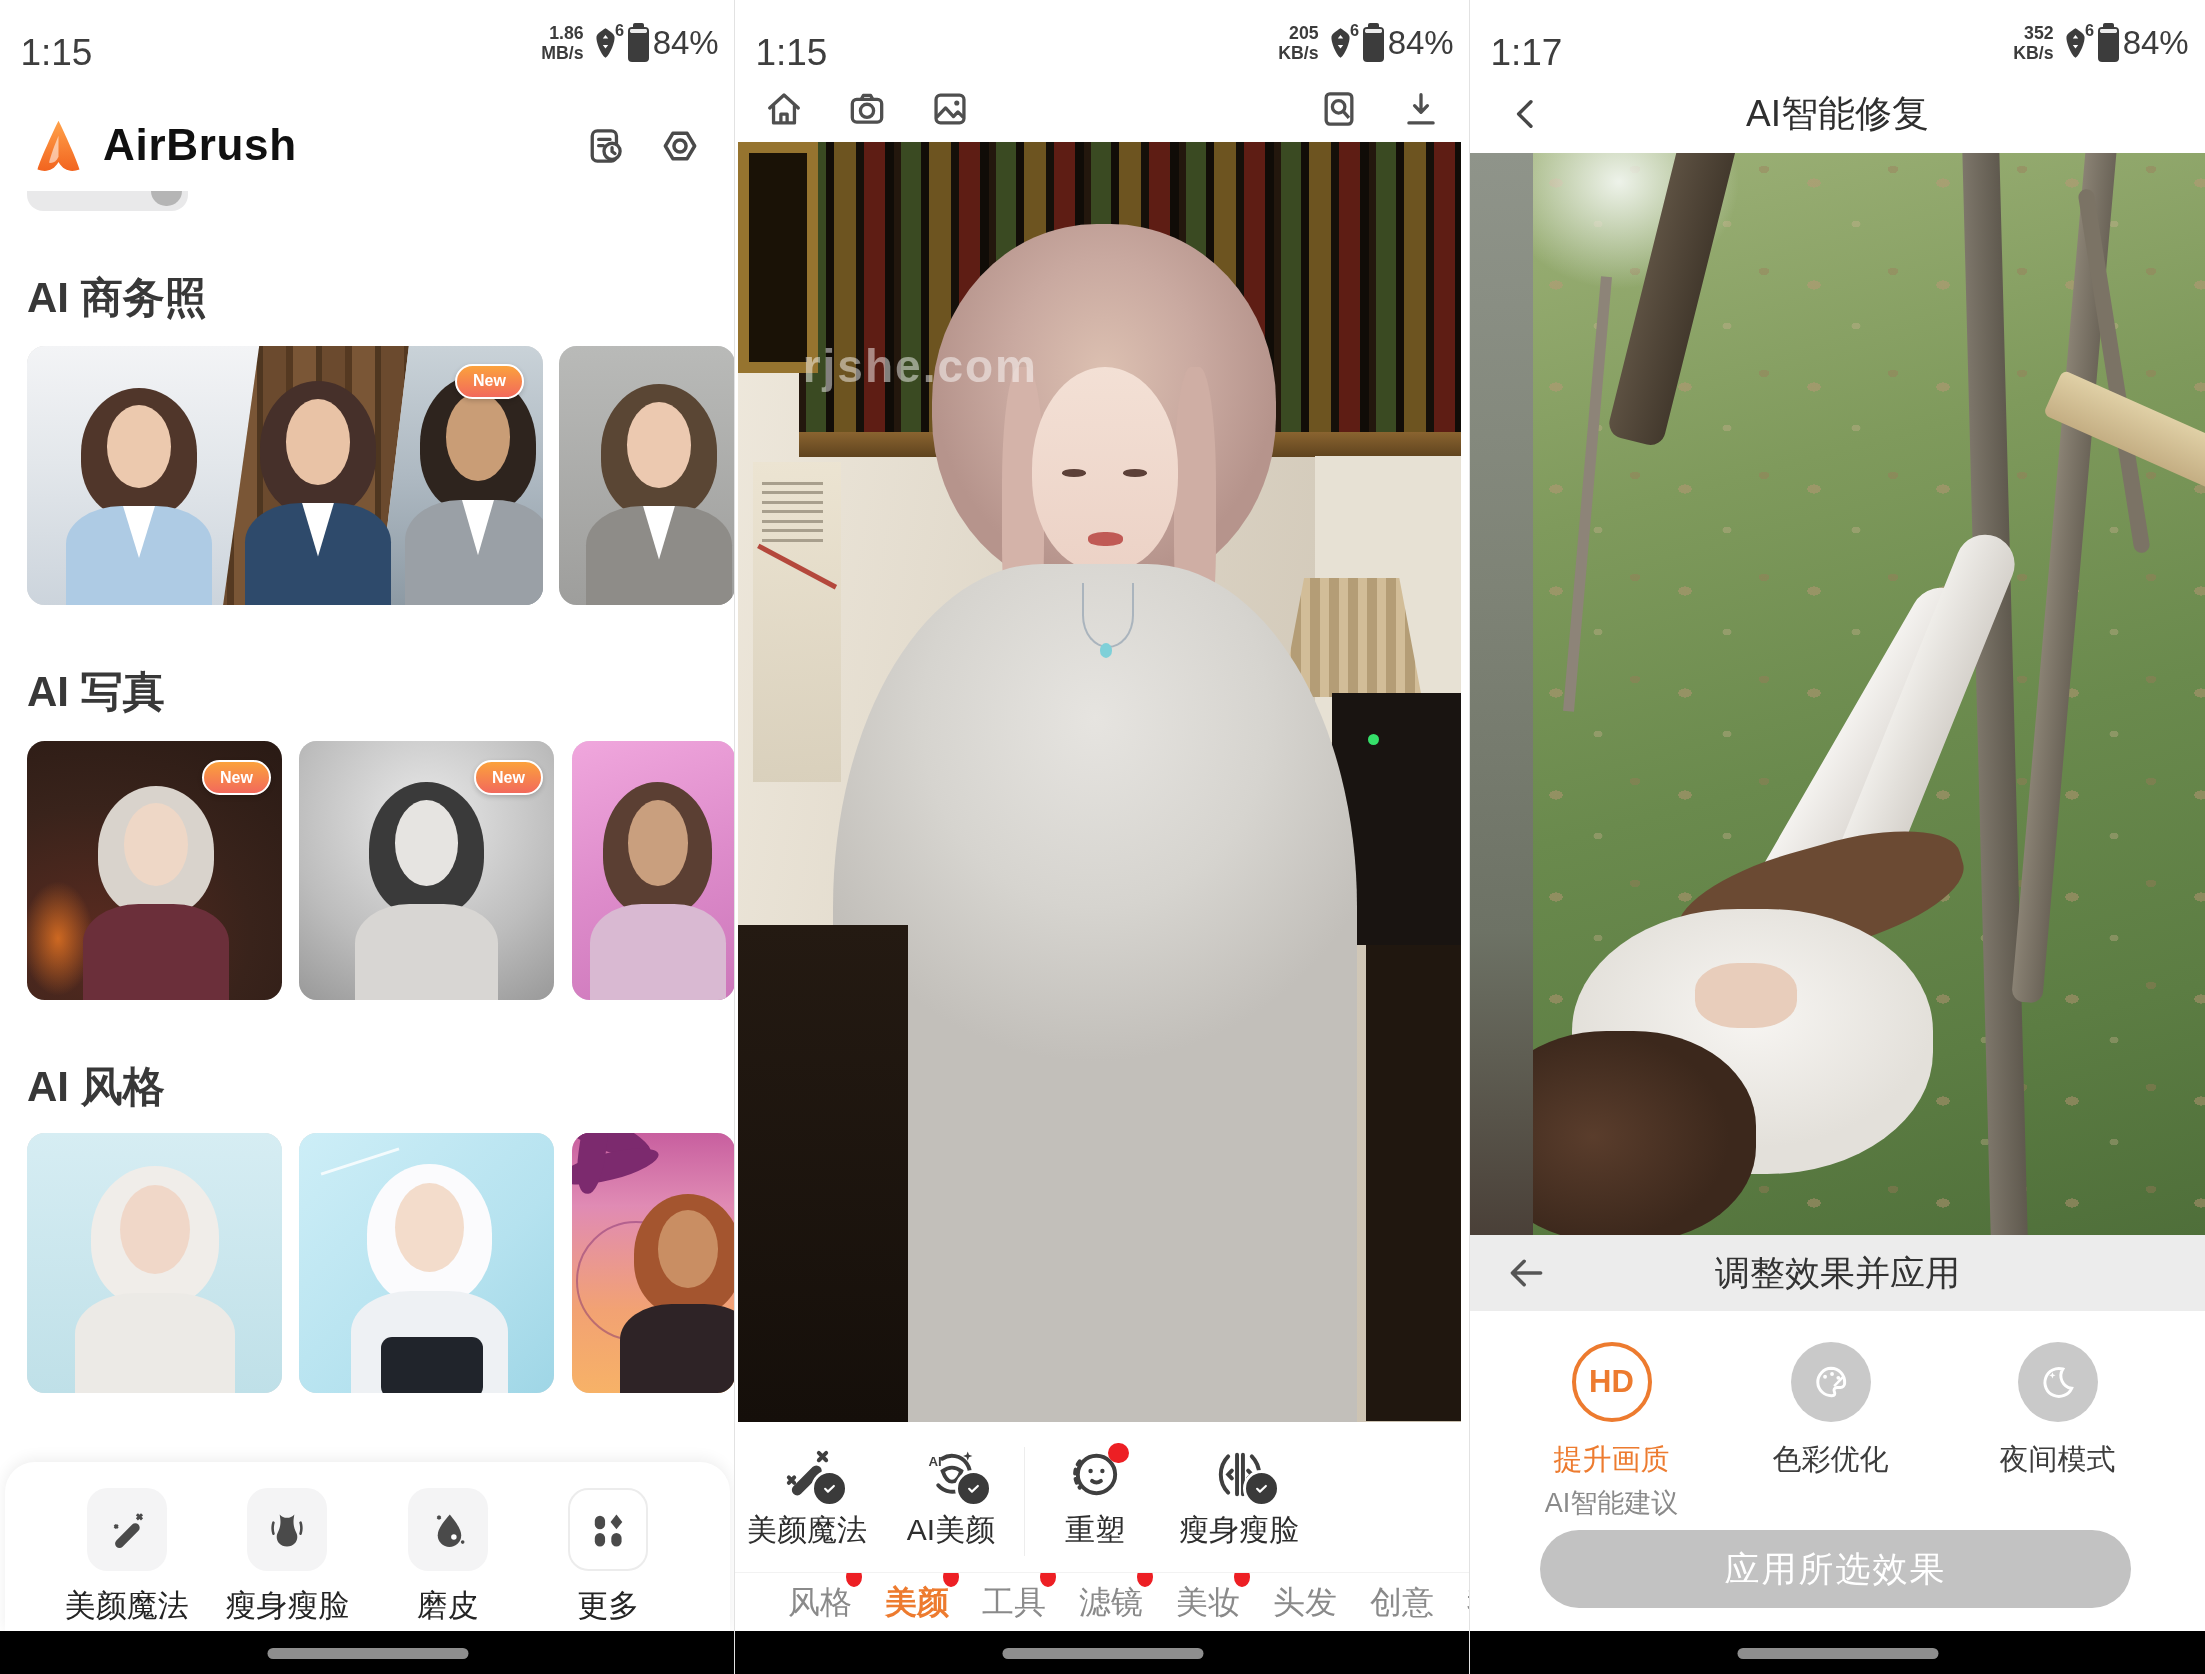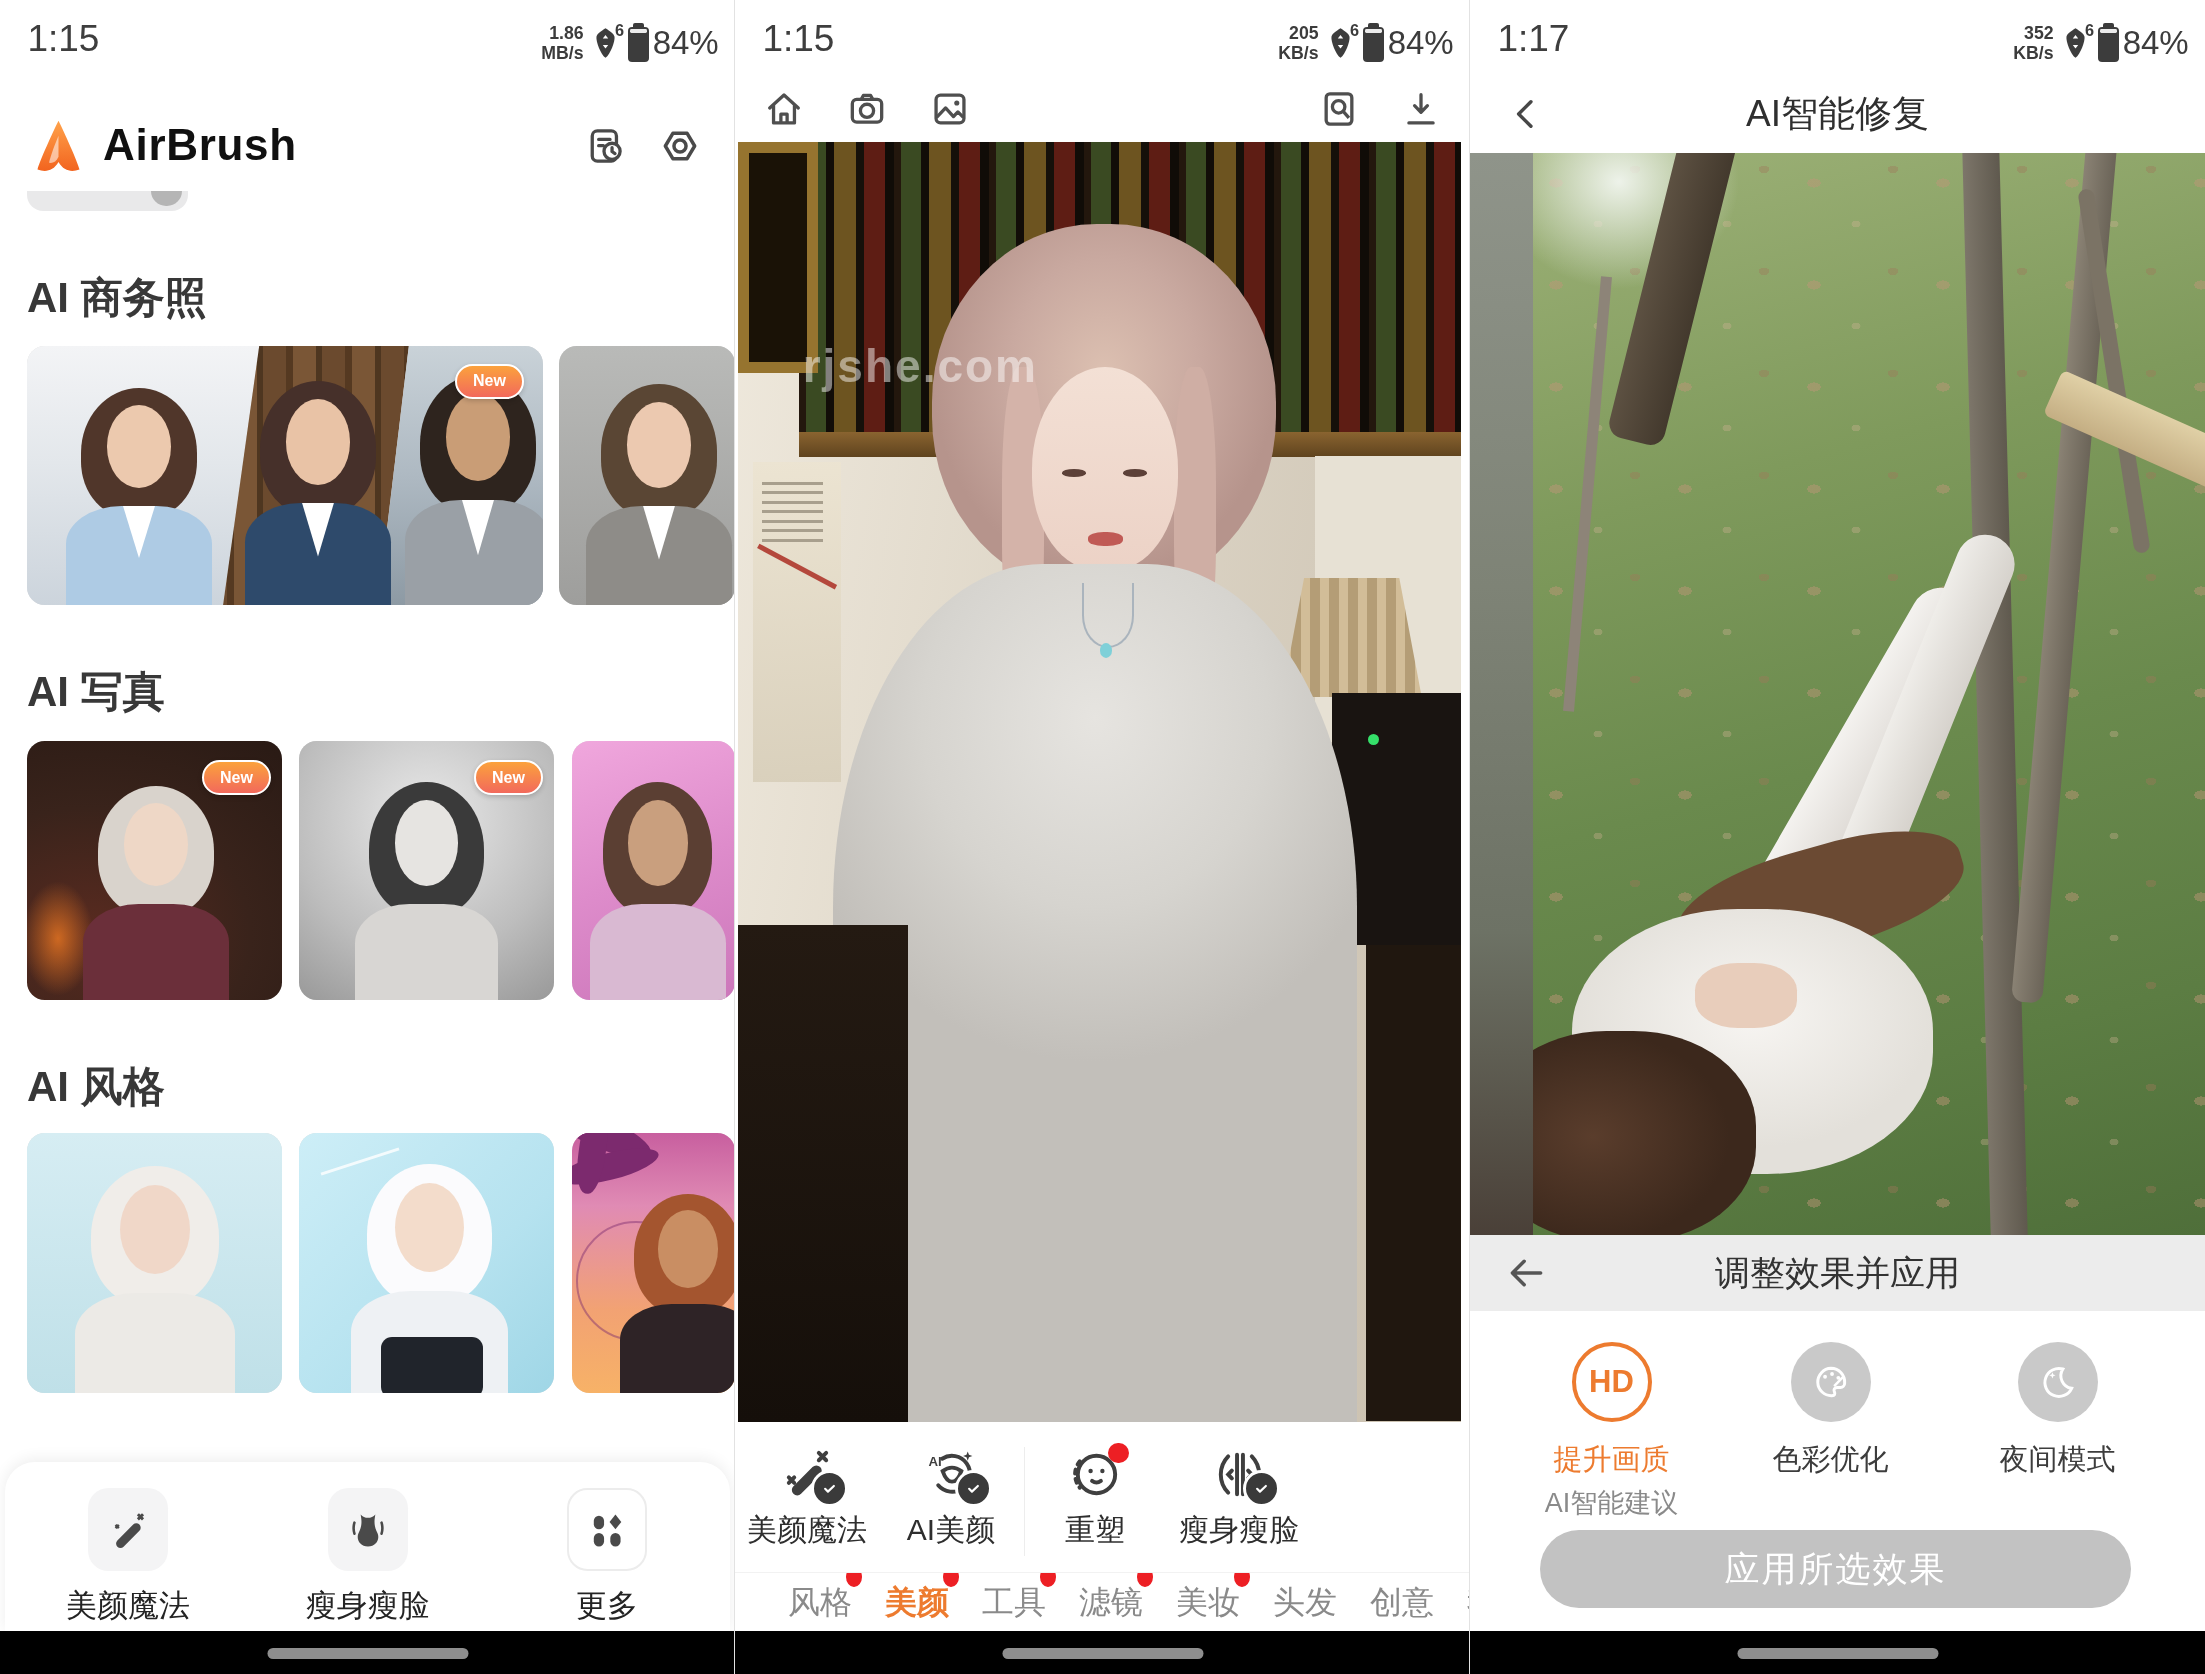--- a/index.html
+++ b/index.html
@@ -4,21 +4,21 @@
 <style>
   html,body{margin:0;padding:0;background:#000;}
   body{width:2205px;height:1674px;font-family:"Liberation Sans","DejaVu Sans",sans-serif;}
   .page{position:relative;width:2205px;height:1674px;background:#fff;overflow:hidden;}
   .abs{position:absolute;}
   .screen{position:absolute;top:0;width:735px;height:1674px;background:#fff;overflow:hidden;}
   #s1{left:0;} #s2{left:735px;} #s3{left:1470px;}
   .seam{position:absolute;top:0;width:1.4px;height:1674px;background:#e2e2e2;z-index:60;}
 
   
-  .sb-time{position:absolute;left:20.4px;top:18px;font-size:37px;color:#3e3e3e;margin-left:7px;}
+  .sb-time{position:absolute;left:20.4px;top:32px;font-size:37px;color:#3e3e3e;}
   .sb-right{position:absolute;right:16.3px;top:20.4px;display:flex;align-items:center;gap:6.8px;height:45px;}
   .sb-speed{text-align:right;font-size:17.7px;line-height:20px;color:#3c3c3c;font-weight:700;}
   .sb-net{position:relative;width:31px;height:42px;}
   .sb-net sup{position:absolute;right:-2.7px;top:-1.4px;font-size:16.3px;color:#3c3c3c;font-weight:700;}
   .batt{display:flex;align-items:flex-end;gap:4.1px;}
   .batt-body{position:relative;width:20.4px;height:35px;background:#3c3c3c;border-radius:4.1px;}
   .batt-body:before{content:"";position:absolute;left:4.8px;top:-4.1px;width:11px;height:4.1px;background:#3c3c3c;border-radius:2px 2px 0 0;}
   .batt-body:after{content:"";position:absolute;left:2px;top:2px;right:2px;height:4.1px;background:#fff;opacity:.9;border-radius:1.4px;}
   .batt-txt{font-size:33px;color:#3c3c3c;}
 
@@ -253,20 +253,31 @@
       <div class="dock-item">
         <div class="tile">
           <svg width="44" height="44" viewBox="0 0 24 24" fill="#4a4a4a">
             <path d="M8 3.5 C10 6 14 6 16 3.5 C15.2 8 15.4 10 17.2 13.8 C18.6 17 16.4 21 12 21 C7.6 21 5.4 17 6.8 13.8 C8.6 10 8.8 8 8 3.5 Z"></path>
             <path d="M4.6 8 C4 10 4 12 4.6 14 M19.4 8 c.6 2 .6 4 0 6" stroke="#4a4a4a" stroke-width="1.4" fill="none" stroke-linecap="round"></path>
           </svg>
         </div>
         <div class="dock-label">瘦身瘦脸</div>
       </div>
       <div class="dock-item">
+        <div class="tile">
+          <svg width="44" height="44" viewBox="0 0 24 24" fill="#4a4a4a">
+            <path d="M13 3.6 C16.8 8.4 19.2 11.8 19.2 14.9 a6.4 6.4 0 0 1 -12.8 0 C6.4 11.4 9.2 7.9 13 3.6 Z"></path>
+            <circle cx="15.2" cy="15.8" r="1.5" fill="#fff"></circle>
+            <path d="M6.3 4.4 l1.6 1.6 M7.9 4.4 L6.3 6" stroke="#4a4a4a" stroke-width="1.3" fill="none"></path>
+            <circle cx="20" cy="18.6" r="1"></circle>
+          </svg>
+        </div>
+        <div class="dock-label">磨皮</div>
+      </div>
+      <div class="dock-item">
         <div class="tile more">
           <svg width="44" height="44" viewBox="0 0 24 24" fill="#4a4a4a">
             <rect x="4.8" y="4.2" width="5.6" height="7.4" rx="2.8"></rect>
             <path d="M16.6 3.6 l3.2 4 -3.2 4 -3.2 -4 Z"></path>
             <rect x="4.8" y="13.6" width="5.6" height="7.4" rx="2.8"></rect>
             <rect x="13.8" y="13.6" width="5.6" height="7.4" rx="2.8"></rect>
           </svg>
         </div>
         <div class="dock-label">更多</div>
       </div>

